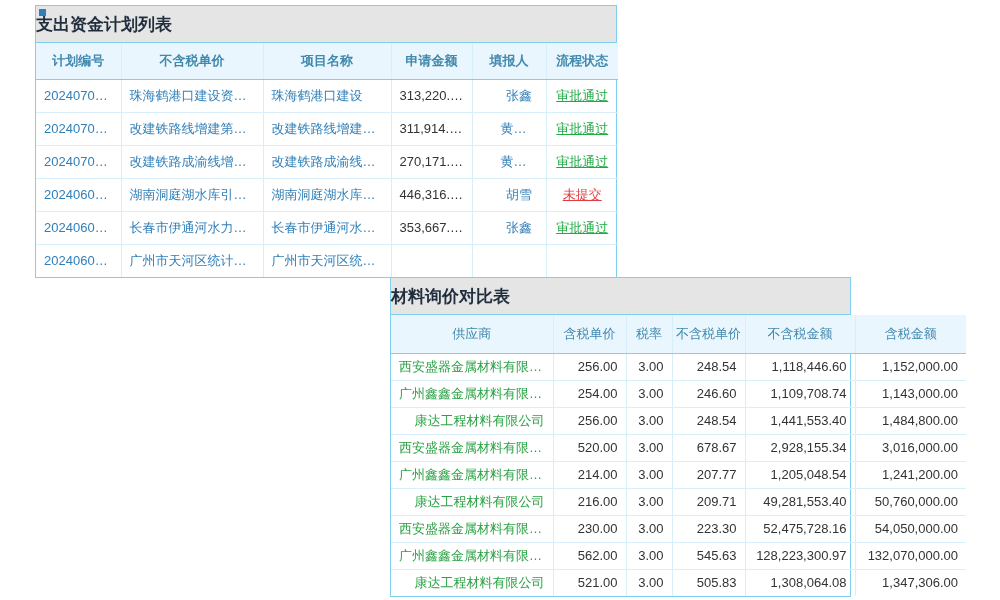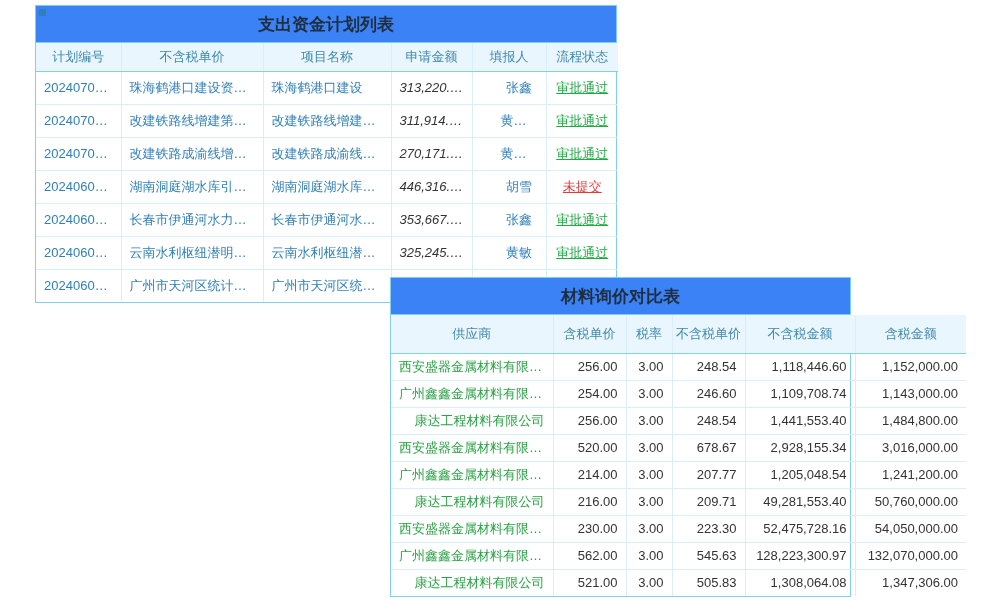--- a/index.html
+++ b/index.html
@@ -14,25 +14,25 @@
     position:absolute;
     background:#ffffff;
     border:1px solid var(--border);
   }
   #panel-expense { left:35px; top:5px;  width:582px; z-index:1; }
   #panel-material { left:390px; top:277px; width:461px; z-index:2; }
 
   .panel-title {
     position:relative;
     height:37px; line-height:37px;
-    text-align:center;
+    text-align:left;
     font-weight:bold; font-size:17px;
     color:var(--title-text);
     border-bottom:1px solid var(--border);
-    background:#3b82f6;
+    background:#e5e5e5;
   }
   .corner-dot {
     position:absolute; left:3px; top:3px;
     width:7px; height:7px;
     background:var(--link-blue);
   }
 
   table { width:100%; border-collapse:collapse; table-layout:fixed; font-size:13px; }
   th {
     background:var(--header-bg);
@@ -49,30 +49,30 @@
     border-bottom:1px solid var(--grid);
     vertical-align:middle;
     white-space:nowrap;
     overflow:hidden;
     text-overflow:ellipsis;
     padding:0 8px;
   }
   th:last-child, td:last-child { border-right:none; }
   tbody tr:last-child td { border-bottom:none; }
 
-  #panel-expense th { height:28px; }
+  #panel-expense th { height:36px;font-weight:bold; }
   #panel-expense td { height:33px; }
   #panel-material th { height:38px; }
   #panel-material td { height:27px;margin-left:36px; }
 
   
   .c-plan_no      { text-align:center; color:var(--link-blue); }
   .c-plan_name    { text-align:left;   color:var(--link-blue); }
   .c-project_name { text-align:left;   color:var(--link-blue); }
-  .c-apply_amount { text-align:center;  color:var(--amount-text);font-style:italic; }
+  .c-apply_amount { text-align:center;  color:var(--amount-text); }
   .c-filler       { text-align:center; color:var(--link-blue);padding-left:28px; }
   .c-status       { text-align:center; }
   .status { text-decoration:underline; cursor:pointer; }
   .status.approved    { color:var(--approved-green); }
   .status.unsubmitted { color:var(--unsubmitted-red); }
 
   
   .c-supplier   { text-align:right; color:var(--supplier-green); }
   .c-tax_price, .c-tax_rate, .c-net_price,
   .c-net_amount, .c-tax_amount { text-align:right; color:var(--amount-text); }
@@ -139,28 +139,20 @@
         </tr>
         <tr>
           <td class="c-plan_no">2024060010</td>
           <td class="c-plan_name">长春市伊通河水力发...</td>
           <td class="c-project_name">长春市伊通河水力...</td>
           <td class="c-apply_amount">353,667.00</td>
           <td class="c-filler">张鑫</td>
           <td class="c-status"><span class="status approved">审批通过</span></td>
         </tr>
         <tr>
-          <td class="c-plan_no">2024060009</td>
-          <td class="c-plan_name">云南水利枢纽潜明水...</td>
-          <td class="c-project_name">云南水利枢纽潜明...</td>
-          <td class="c-apply_amount">325,245.00</td>
-          <td class="c-filler">黄敏</td>
-          <td class="c-status"><span class="status approved">审批通过</span></td>
-        </tr>
-        <tr>
           <td class="c-plan_no">2024060008</td>
           <td class="c-plan_name">广州市天河区统计局...</td>
           <td class="c-project_name">广州市天河区统计...</td>
           <td class="c-apply_amount"></td>
           <td class="c-filler"></td>
           <td class="c-status"></td>
         </tr>
       </tbody>
   </table>
 </div>

